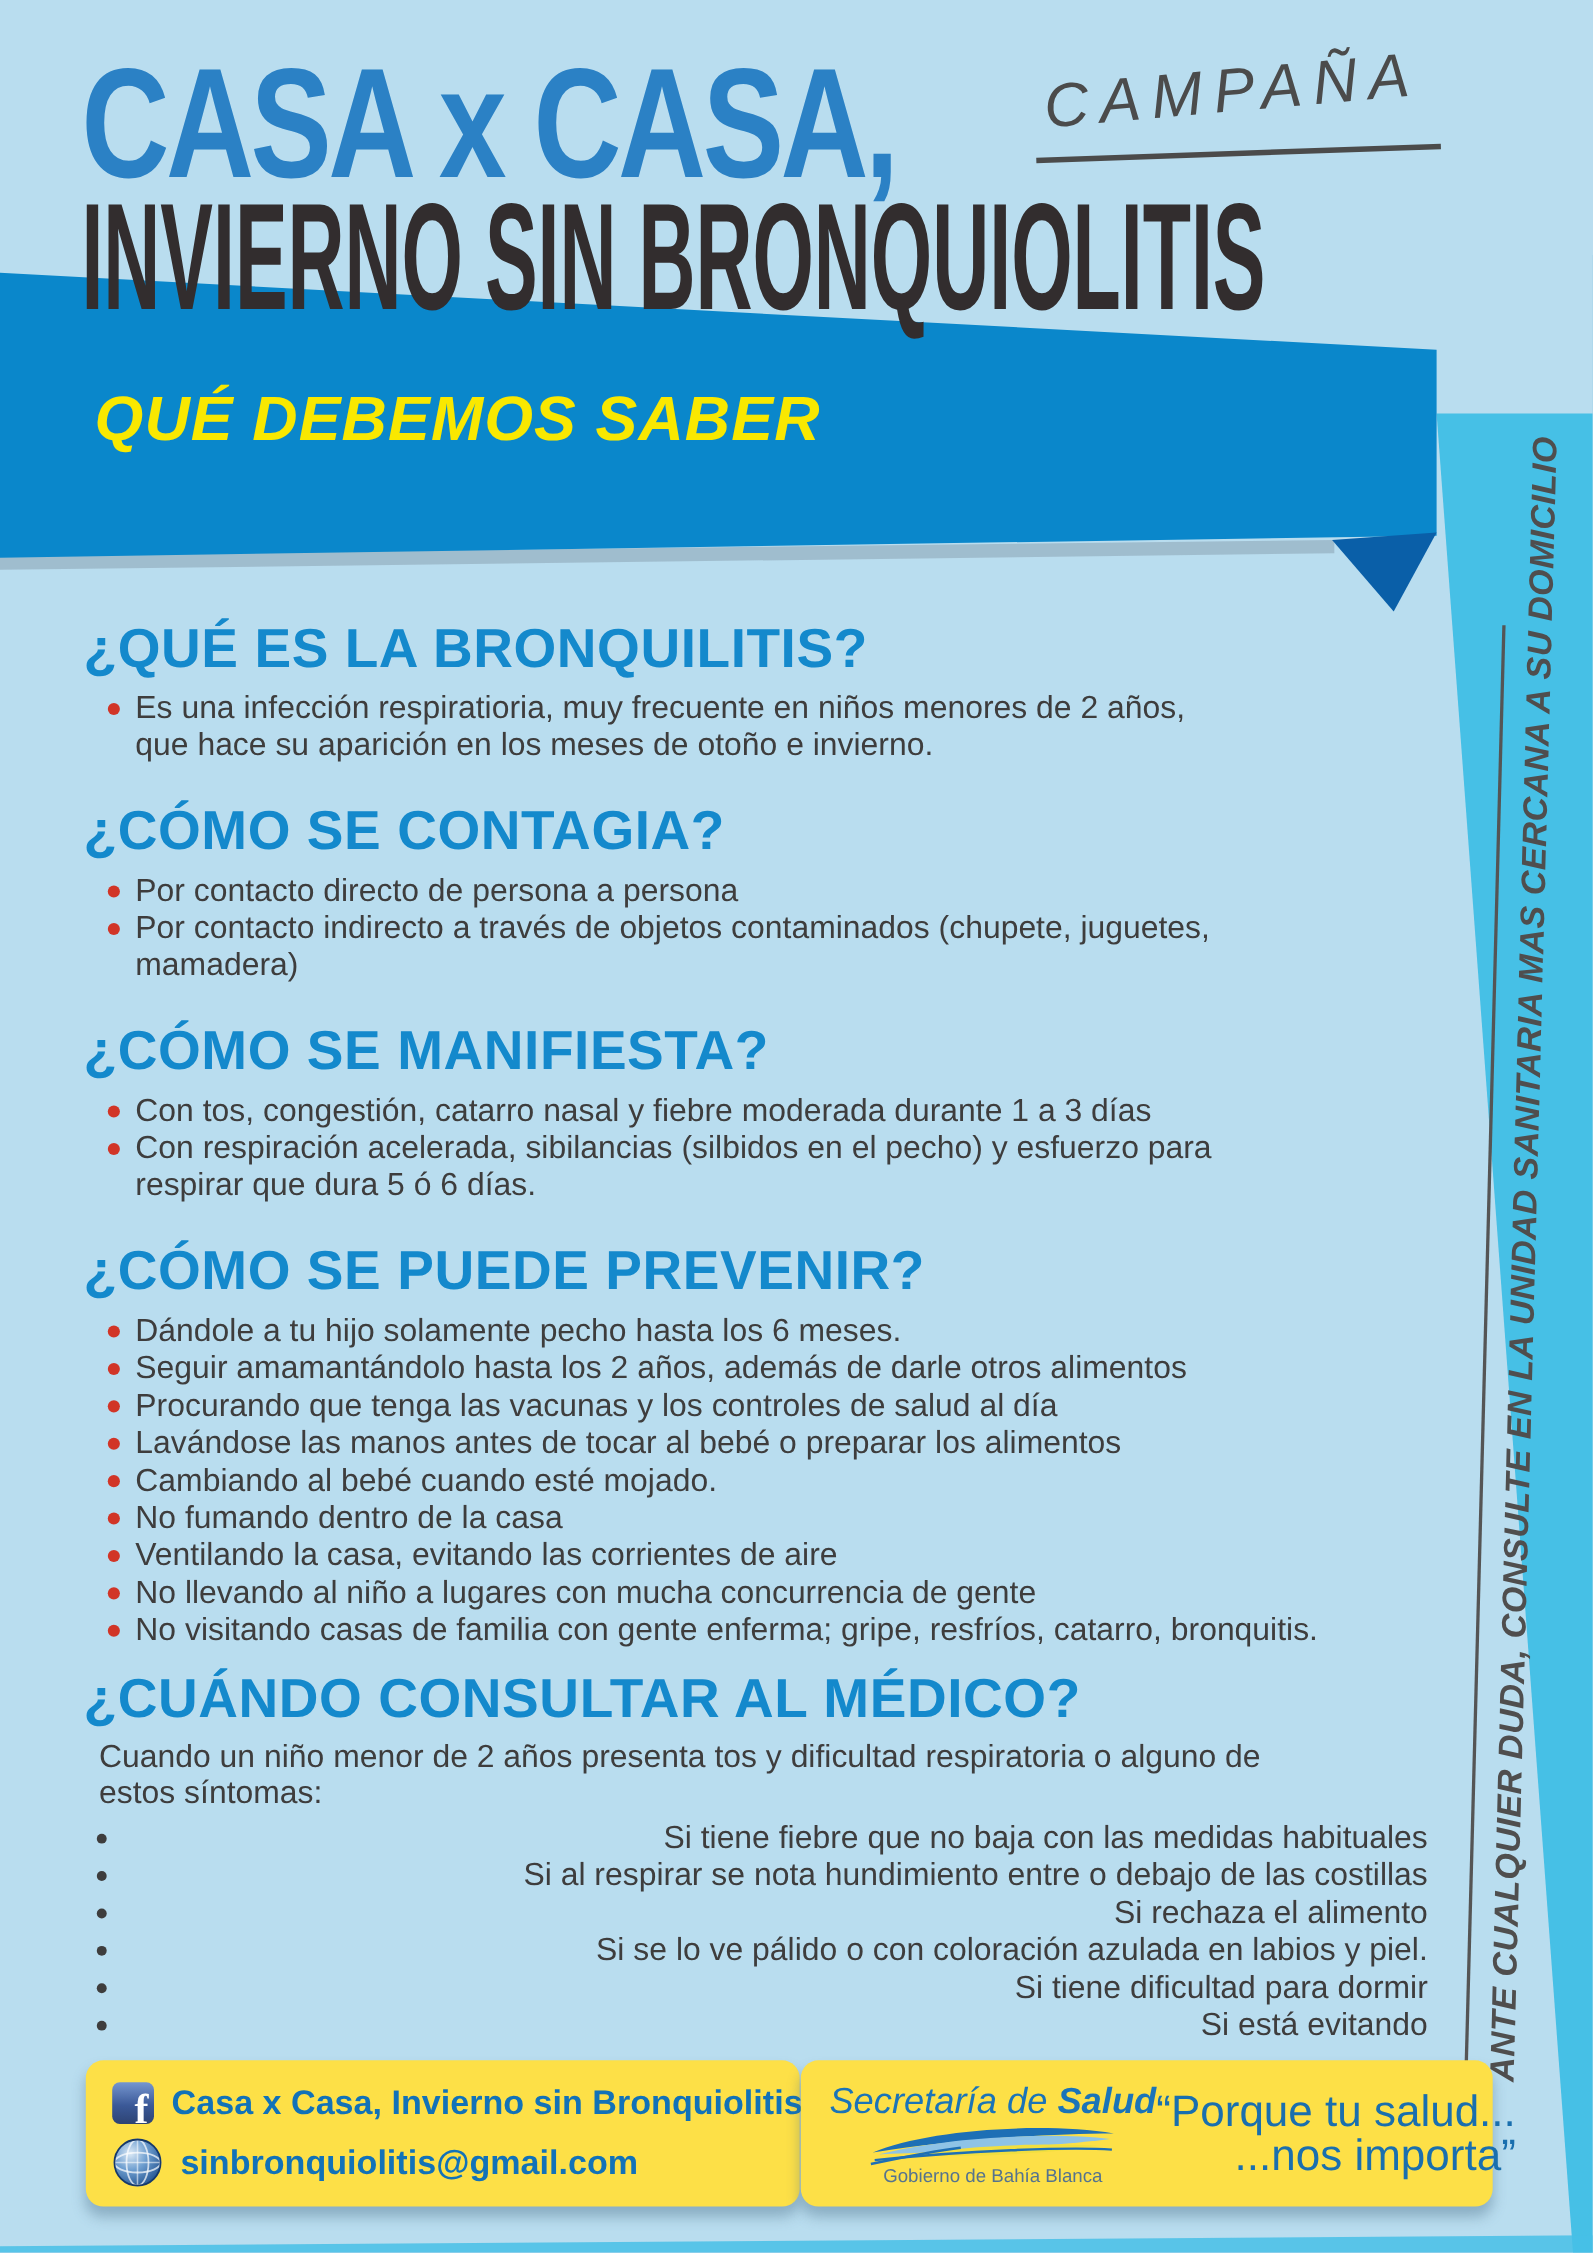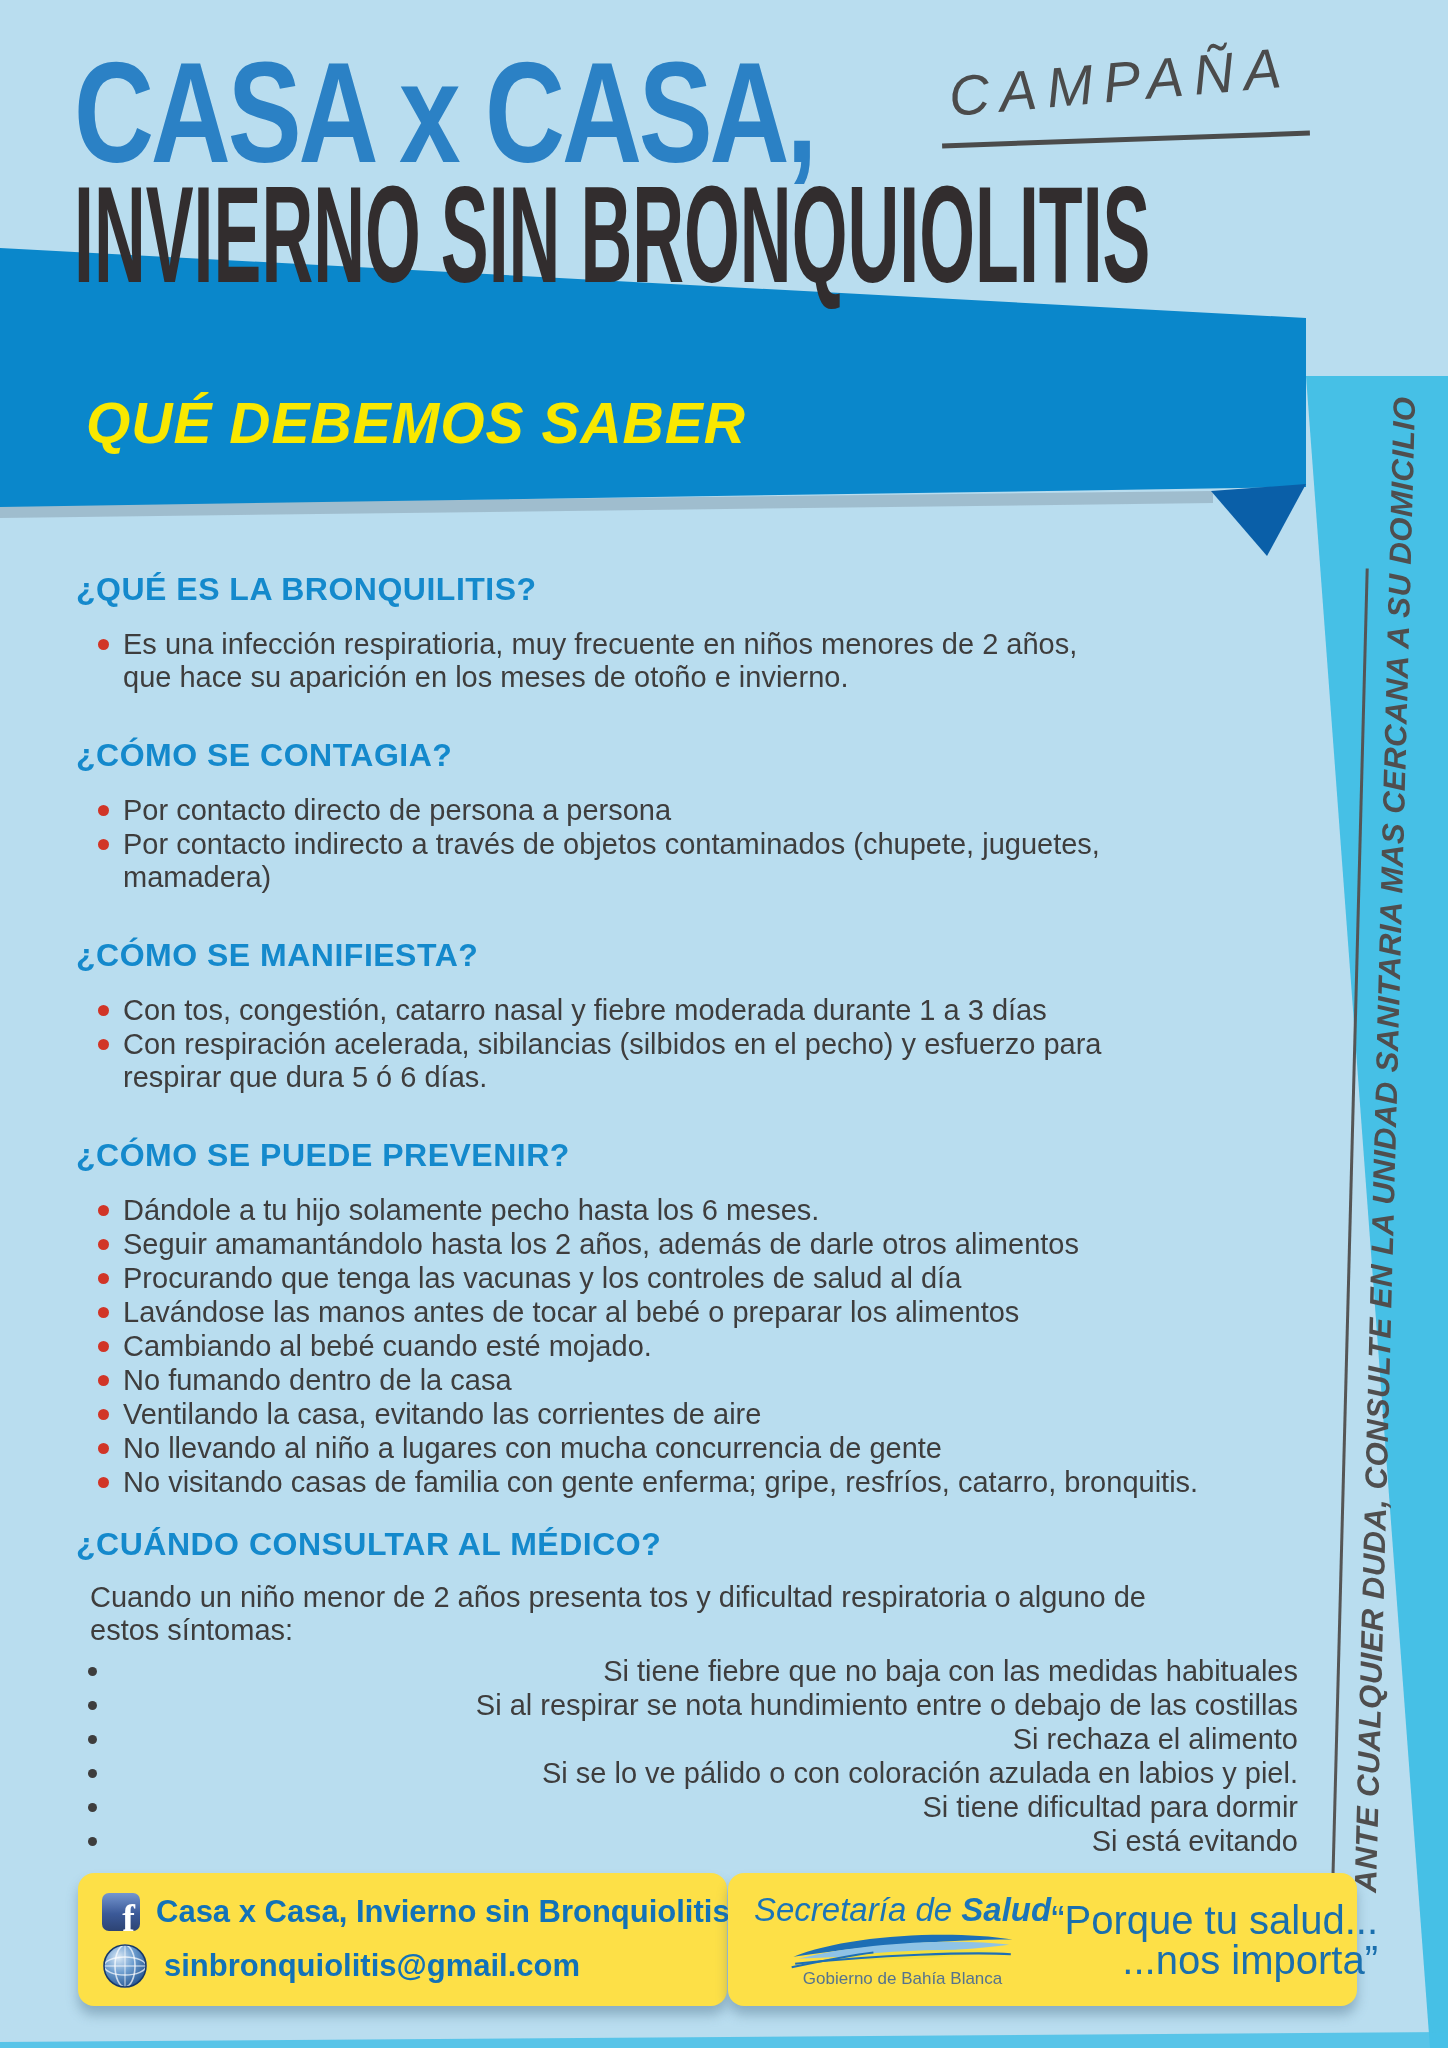--- a/index.html
+++ b/index.html
@@ -16,27 +16,27 @@
           transform:scaleX(0.52);transform-origin:0 0;white-space:nowrap;}
   .campana{position:absolute;left:952px;top:64px;font-size:56px;font-style:italic;
           font-weight:500;color:#4b4b4b;letter-spacing:10px;white-space:nowrap;
           transform:rotate(-5deg);transform-origin:left bottom;}
   .campana-underline{position:absolute;left:942px;top:137px;width:368px;height:5px;
           background:#4b4b4b;transform:rotate(-2deg);}
 
   
   .banner-text{position:absolute;left:86px;top:348px;}
   .banner-line1{font-size:57px;font-style:italic;font-weight:800;color:#f9e800;
-          letter-spacing:1px;white-space:nowrap;margin-top:42px;}
+          letter-spacing:1px;white-space:nowrap;}
   .banner-line2{font-size:61px;font-weight:800;color:#ffffff;margin-top:10px;
           letter-spacing:1px;white-space:nowrap;}
 
   
   .content{position:absolute;left:76px;top:540px;width:1222px;}
-  .heading{font-size:32px;font-weight:800;color:#1489cc;letter-spacing:.5px;
+  .heading{font-size:50px;font-weight:800;color:#1489cc;letter-spacing:.5px;
           line-height:50px;margin:36px 0 14px 0;}
   .sec-1 .heading{margin-top:24px;}
   .sec-5 .heading{margin-top:20px;margin-bottom:12px;}
   ul.bullets{list-style:none;margin:0 0 0 20px;padding:0;}
   ul.bullets li{position:relative;padding-left:27px;font-size:29px;line-height:33px;
           color:#3e3d3d;margin-bottom:1px;white-space:pre-line;}
   ul.bullets li::before{content:"";position:absolute;left:2px;top:11px;width:11px;
           height:11px;border-radius:50%;background:#d13527;}
   ul.bullets.black{margin-left:10px;text-align:right;}
   ul.bullets.black li{padding-left:24px;}

